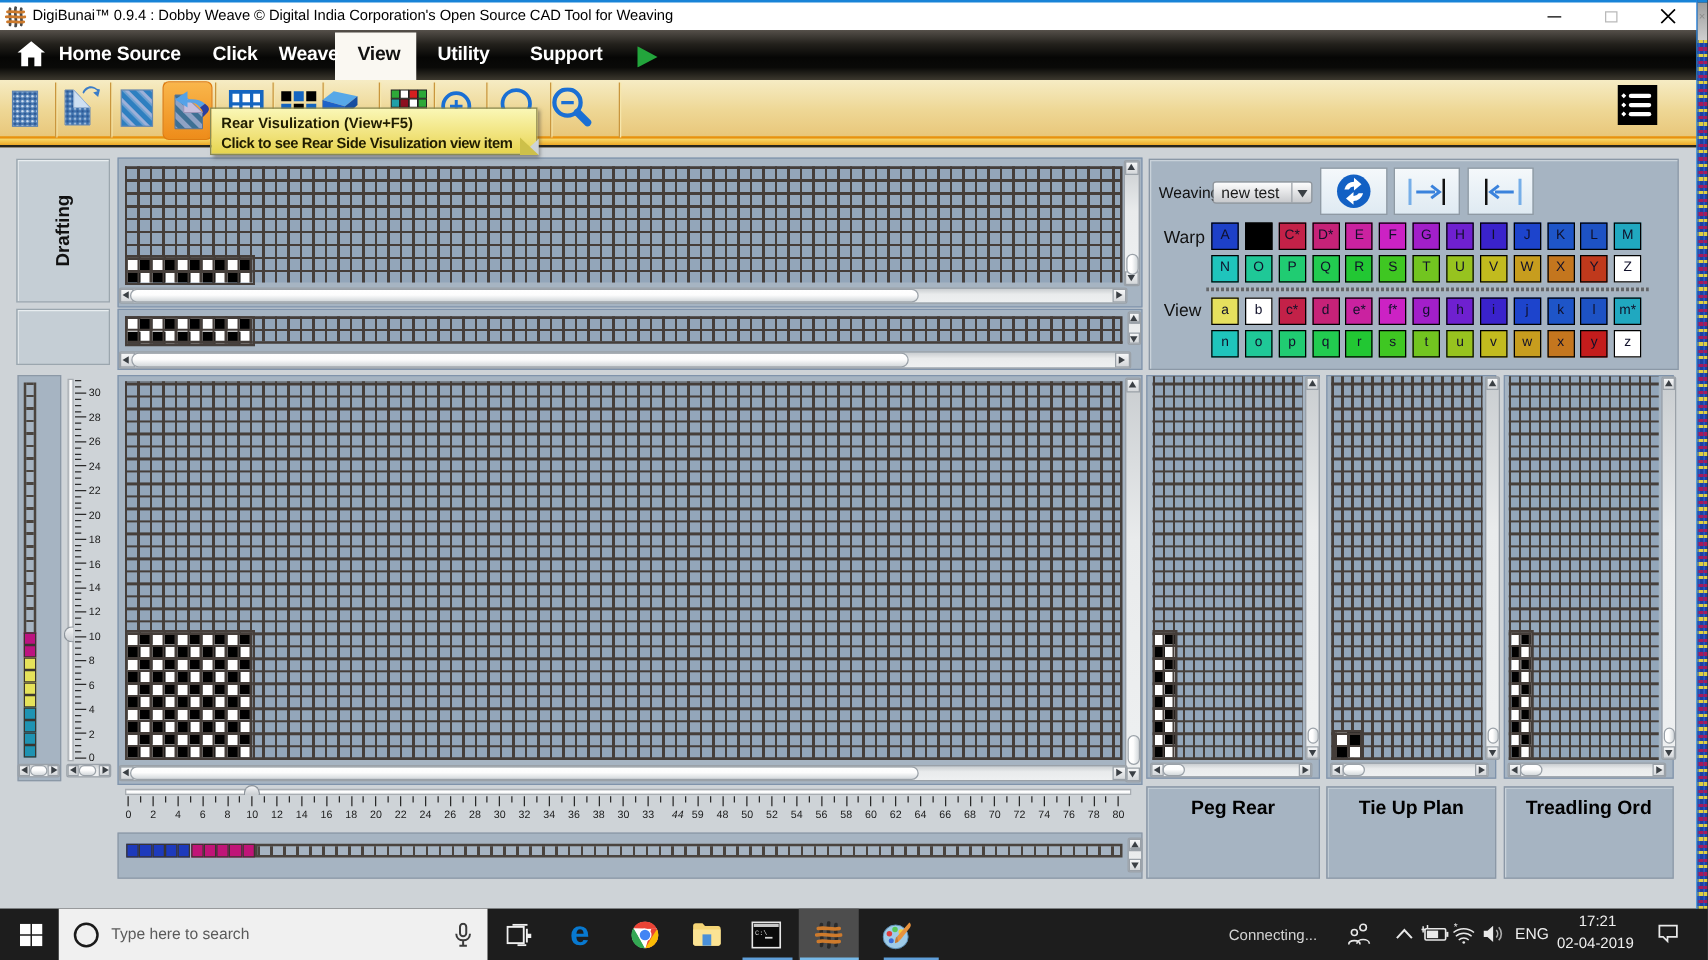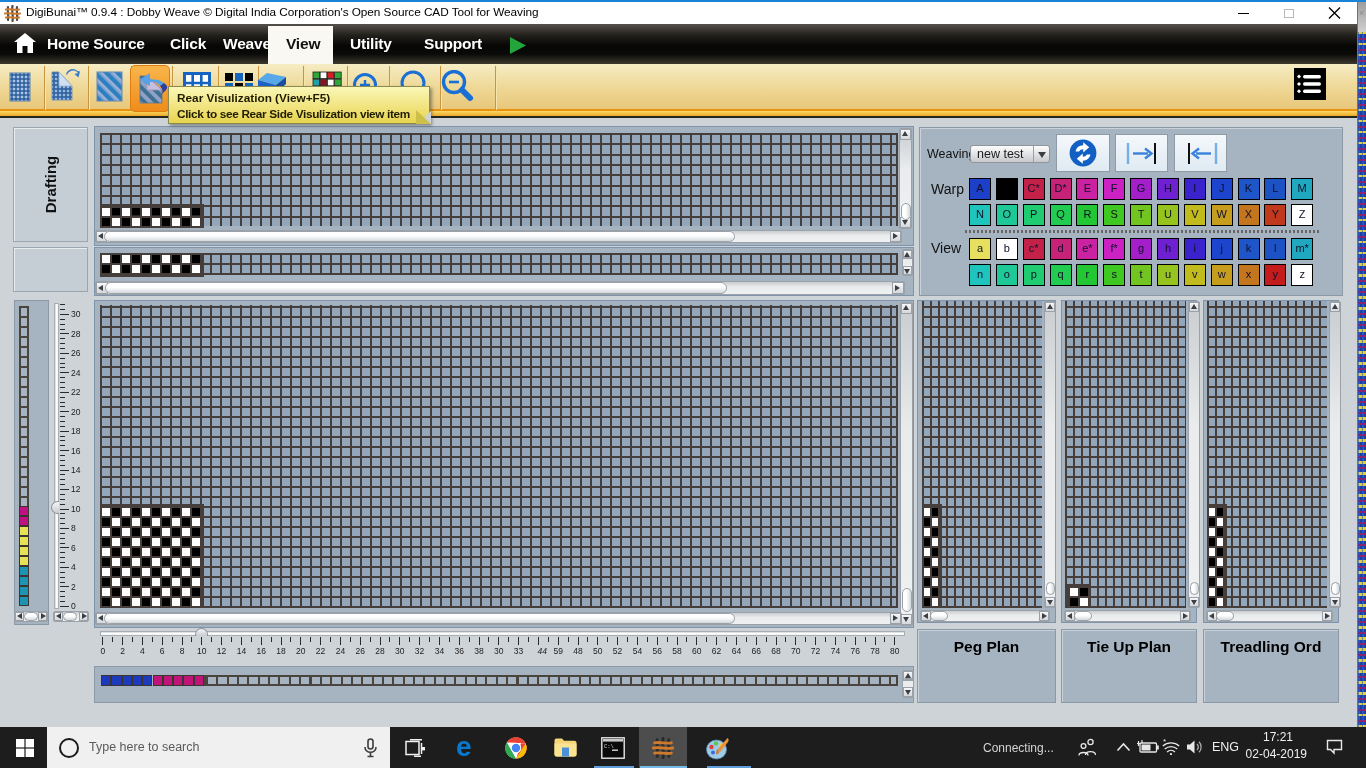--- a/index.html
+++ b/index.html
@@ -564,21 +564,21 @@
 <div class="sbbtn" style="position:absolute;left:1045px;top:597px;width:10px;height:10px;"></div>
 <div class="tri" style="position:absolute;left:1046.5px;top:600px;border-left:3.5px solid transparent;border-right:3.5px solid transparent;border-top:5px solid #3a3f44;"></div>
 <div class="sbthumbv" style="position:absolute;left:1045.5px;top:582px;width:9px;height:13px;"></div>
 <div class="sbtrack" style="position:absolute;left:920px;top:610px;width:130px;height:12px;"></div>
 <div class="sbbtn" style="position:absolute;left:921px;top:611px;width:10px;height:10px;"></div>
 <div class="tri" style="position:absolute;left:923px;top:612.5px;border-top:3.5px solid transparent;border-bottom:3.5px solid transparent;border-right:5px solid #3a3f44;"></div>
 <div class="sbbtn" style="position:absolute;left:1039px;top:611px;width:10px;height:10px;"></div>
 <div class="tri" style="position:absolute;left:1042px;top:612.5px;border-top:3.5px solid transparent;border-bottom:3.5px solid transparent;border-left:5px solid #3a3f44;"></div>
 <div class="sbthumb" style="position:absolute;left:930px;top:611px;width:18px;height:10px;"></div>
 <div style="position:absolute;left:917px;top:629px;width:139px;height:74px;background:#a6b4c2;border:1px solid #8b98a6;box-shadow:inset 1px 1px 0 #c9d2da;"></div>
-<div style="position:absolute;left:917px;top:638px;width:139px;text-align:center;font-weight:bold;font-size:15.5px;color:#000;">Peg Plan</div>
+<div style="position:absolute;left:917px;top:638px;width:139px;text-align:center;font-weight:bold;font-size:15.5px;color:#000;">Peg Rear</div>
 <div style="position:absolute;left:1061px;top:300px;width:136px;height:323px;background:#a6b4c2;border:1px solid #7f93ab;"></div>
 <div style="position:absolute;left:1065px;top:301px;width:121px;height:307px;background-image:repeating-linear-gradient(to right,#453e3a 0 2px,transparent 2px 8px),repeating-linear-gradient(to bottom,#453e3a 0 2px,transparent 2px 10px);background-color:#93a6ba;background-position:0 0,0 5px;"></div>
 <div style="position:absolute;left:1068px;top:586px;width:20px;height:20px;background:repeating-conic-gradient(from 270deg,#fff 0% 25%,#000 0% 50%);background-size:20px 20px;box-shadow:0 0 0 2px #453e3a;"></div>
 <div style="position:absolute;left:1068px;top:586px;width:20px;height:20px;background-image:repeating-linear-gradient(to right,#453e3a 0 2px,transparent 2px 10px),repeating-linear-gradient(to bottom,#453e3a 0 2px,transparent 2px 10px);background-position:0 0,0 0;"></div>
 <div class="sbtrack" style="position:absolute;left:1188px;top:301px;width:12px;height:307px;"></div>
 <div class="sbbtn" style="position:absolute;left:1189px;top:302px;width:10px;height:10px;"></div>
 <div class="tri" style="position:absolute;left:1190.5px;top:304px;border-left:3.5px solid transparent;border-right:3.5px solid transparent;border-bottom:5px solid #3a3f44;"></div>
 <div class="sbbtn" style="position:absolute;left:1189px;top:597px;width:10px;height:10px;"></div>
 <div class="tri" style="position:absolute;left:1190.5px;top:600px;border-left:3.5px solid transparent;border-right:3.5px solid transparent;border-top:5px solid #3a3f44;"></div>
 <div class="sbthumbv" style="position:absolute;left:1189.5px;top:582px;width:9px;height:13px;"></div>

